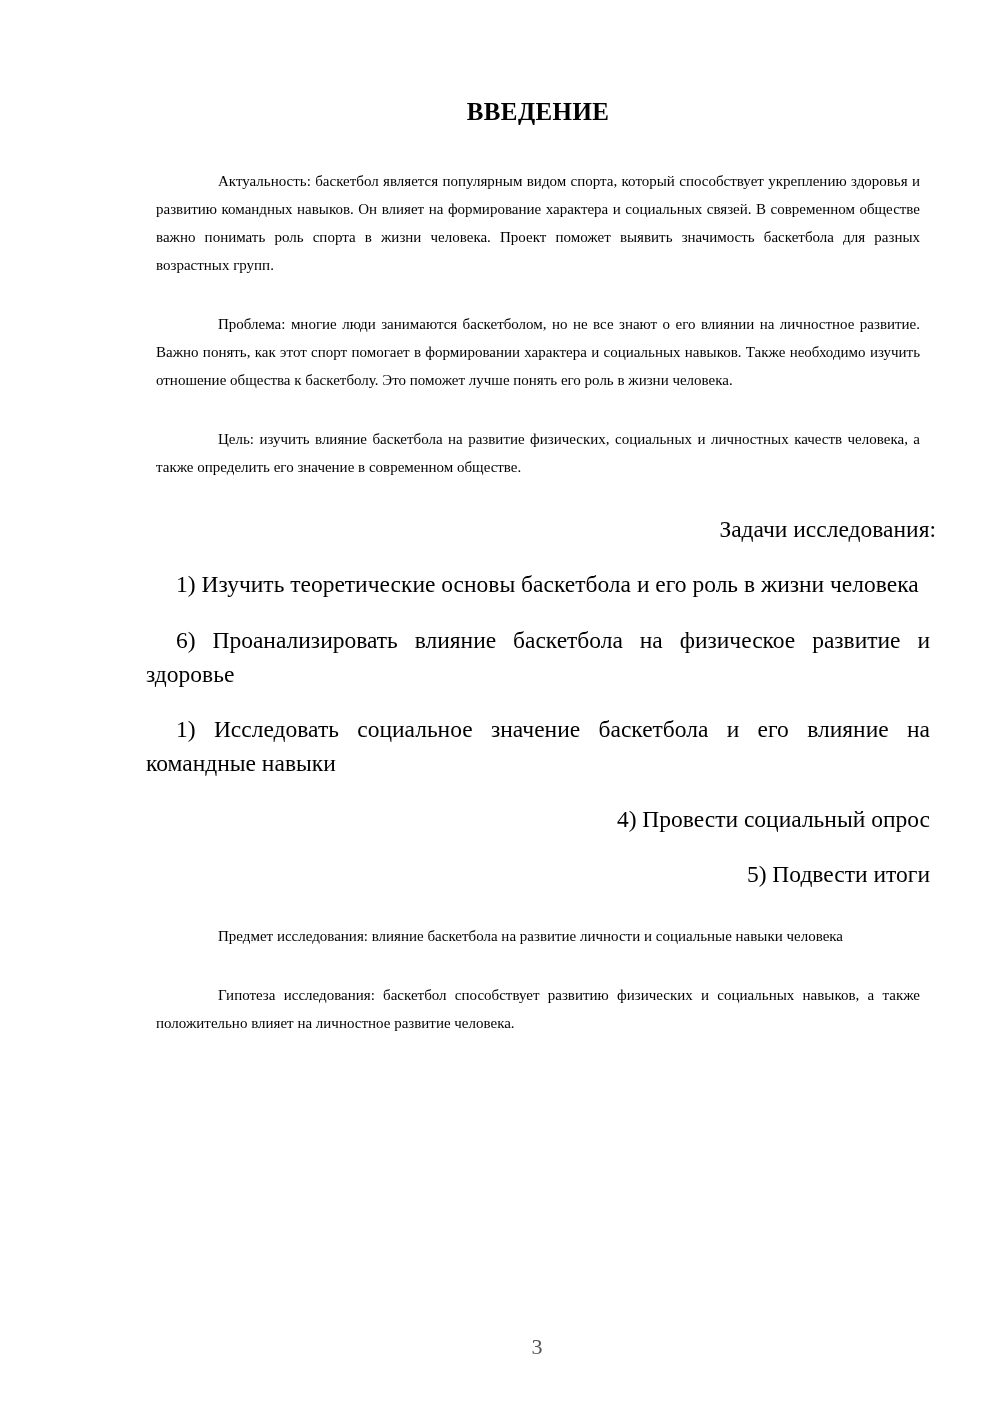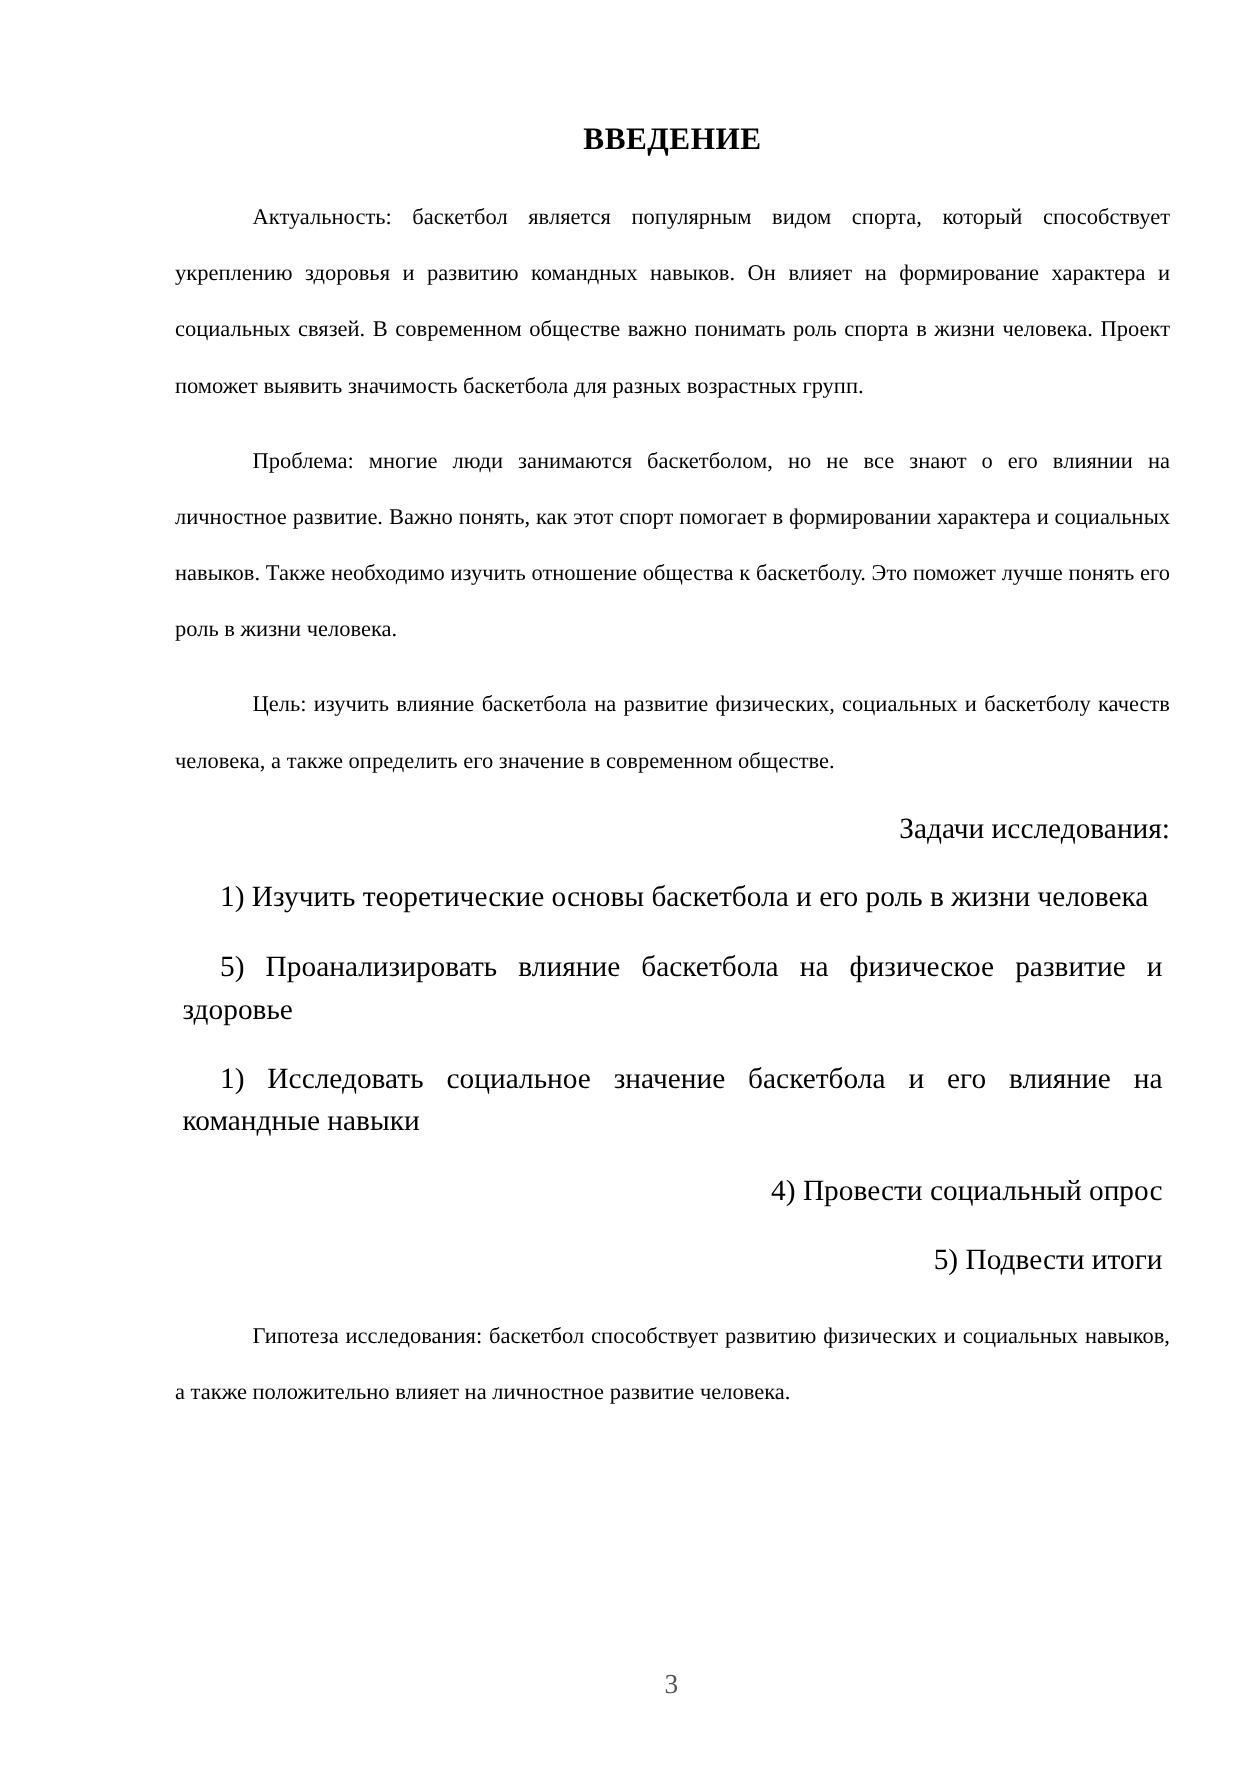--- a/index.html
+++ b/index.html
@@ -30,26 +30,26 @@
   .doc-title {
     font-size: 25px;
     font-weight: bold;
     text-align: center;
     letter-spacing: 0.4px;
     margin: 0;
     padding-top: 95px;
     line-height: 34px;
   }
   .body-para {
-    font-size: 18px;
-    line-height: 45px;
+    font-size: 15px;
+    line-height: 28px;
     text-align: justify;
     text-justify: inter-word;
     text-indent: 62px;
-    margin: 0;
+    margin: 16px;
     padding-top: 15px;
     hyphens: none;
   }
   .body-para.first {
     padding-top: 22px;
   }
   .plain-line {
     font-size: 23.5px;
     line-height: 34.3px;
     text-align: right;
@@ -89,35 +89,36 @@
 
 <div class="page">
   <div class="content">
 
     <h1 class="doc-title">ВВЕДЕНИЕ</h1>
 
     <p class="body-para first">Актуальность: баскетбол является популярным видом спорта, который способствует укреплению здоровья и развитию командных навыков. Он влияет на формирование характера и социальных связей. В современном обществе важно понимать роль спорта в жизни человека. Проект поможет выявить значимость баскетбола для разных возрастных групп.</p>
 
     <p class="body-para">Проблема: многие люди занимаются баскетболом, но не все знают о его влиянии на личностное развитие. Важно понять, как этот спорт помогает в формировании характера и социальных навыков. Также необходимо изучить отношение общества к баскетболу. Это поможет лучше понять его роль в жизни человека.</p>
 
-    <p class="body-para">Цель: изучить влияние баскетбола на развитие физических, социальных и баскетболу качеств человека, а также определить его значение в современном обществе.</p>
+    <p class="body-para">Цель: изучить влияние баскетбола на развитие физических, социальных и личностных качеств человека, а также определить его значение в современном обществе.</p>
 
     <p class="plain-line">Задачи исследования:</p>
 
     <p class="list-item">1) Изучить теоретические основы баскетбола и его роль в жизни человека</p>
 
-    <p class="list-item">5) Проанализировать влияние баскетбола на физическое развитие и здоровье</p>
+    <p class="list-item">6) Проанализировать влияние баскетбола на физическое развитие и здоровье</p>
 
     <p class="list-item">1) Исследовать социальное значение баскетбола и его влияние на командные навыки</p>
 
     <p class="list-item short">4) Провести социальный опрос</p>
 
     <p class="list-item short">5) Подвести итоги</p>
 
 
+    <p class="body-para">Предмет исследования: влияние баскетбола на развитие личности и социальные навыки человека</p>
 
     <p class="body-para">Гипотеза исследования: баскетбол способствует развитию физических и социальных навыков, а также положительно влияет на личностное развитие человека.</p>
 
   </div>
 
   <div class="page-number">
     <span class="pn-inner">3</span>
   </div>
 </div>
 

